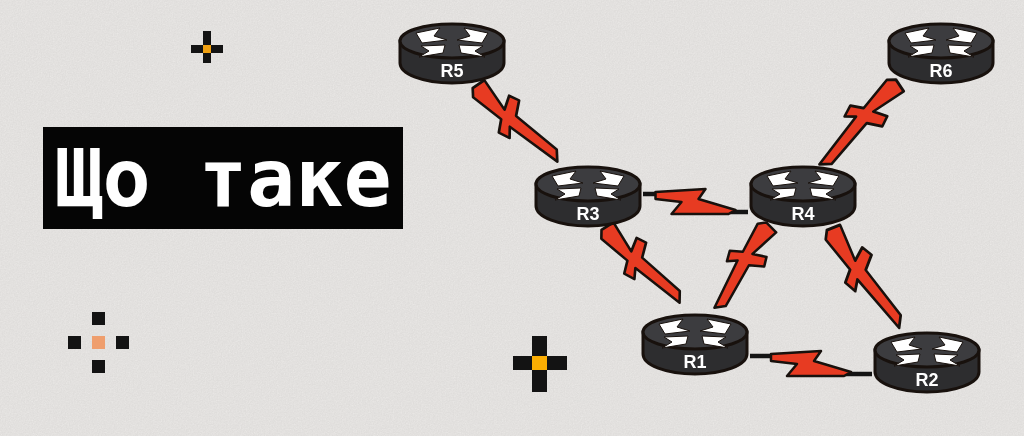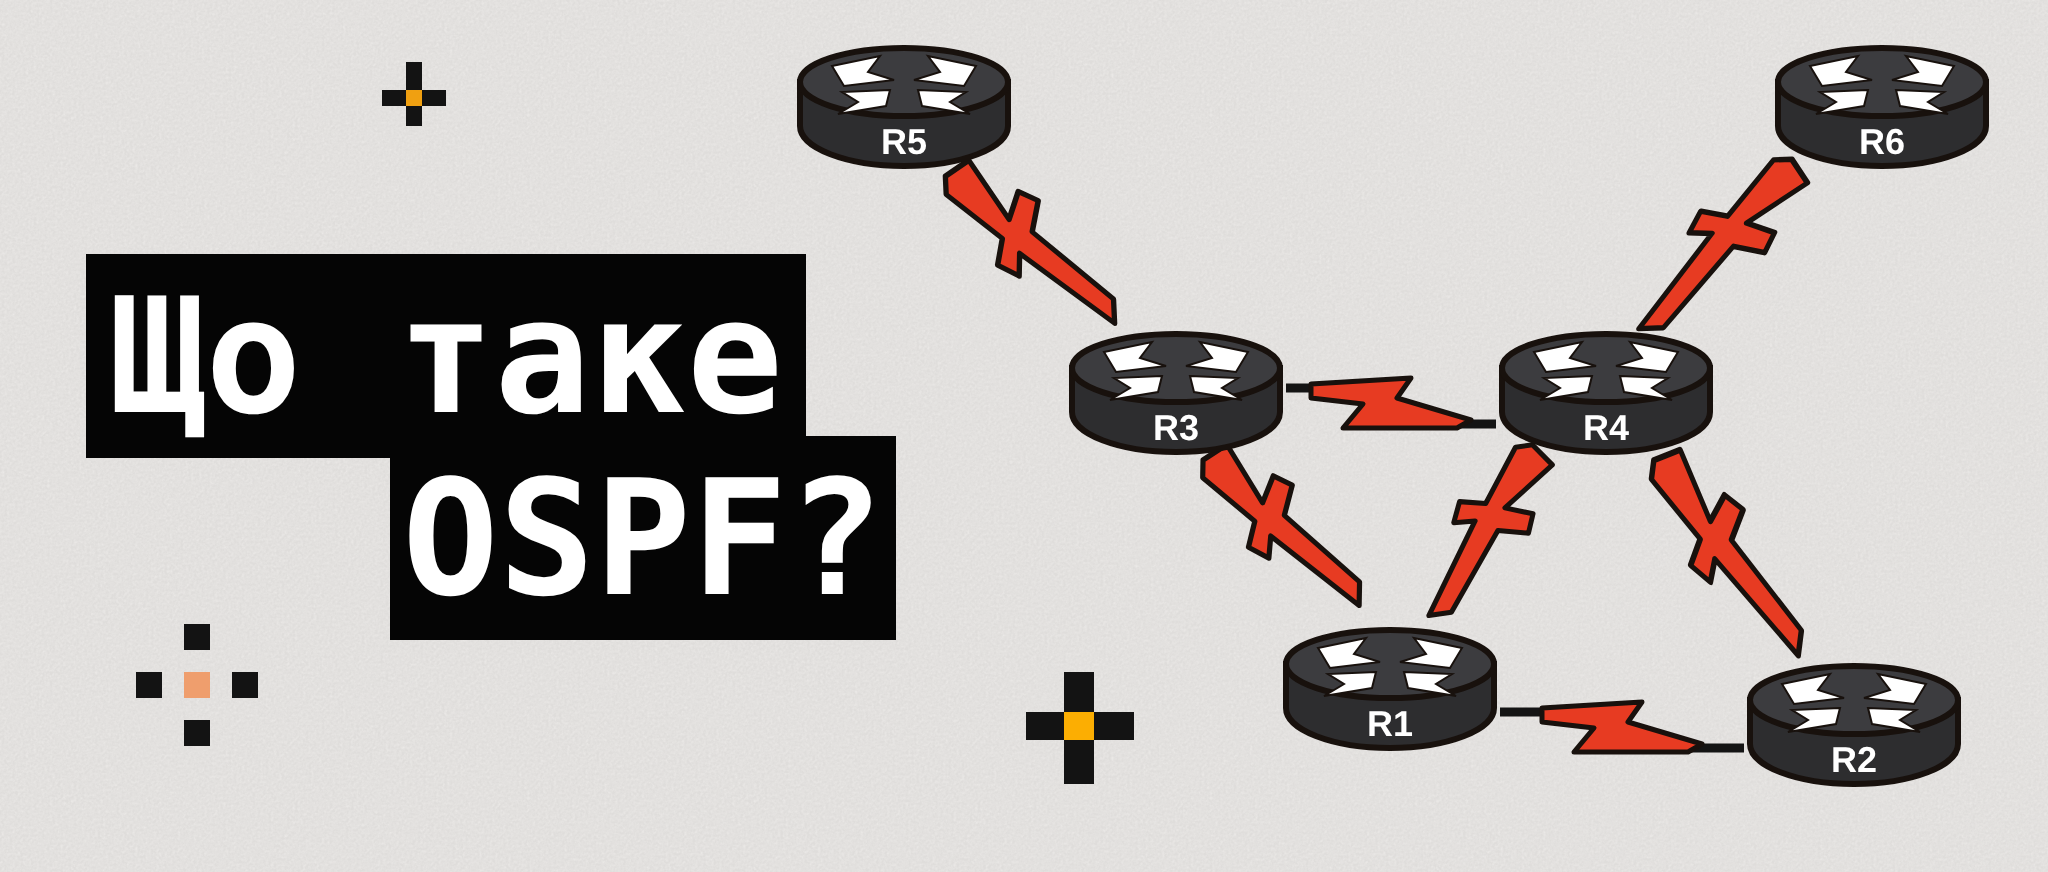--- a/index.html
+++ b/index.html
@@ -67,23 +67,20 @@
   </svg>
 
   <div class="sparkle sparkle-small">
     <div class="vbar"></div>
     <div class="hbar"></div>
     <div class="center"></div>
   </div>
 
   <div class="title-block title-line1">
     <span>Що таке</span>
-  </div>
-  <div class="title-block title-line2">
-    <span>OSPF?</span>
   </div>
 
   <div class="dotted-plus">
     <div class="sq n"></div>
     <div class="sq w"></div>
     <div class="sq c"></div>
     <div class="sq e"></div>
     <div class="sq s"></div>
   </div>
 

